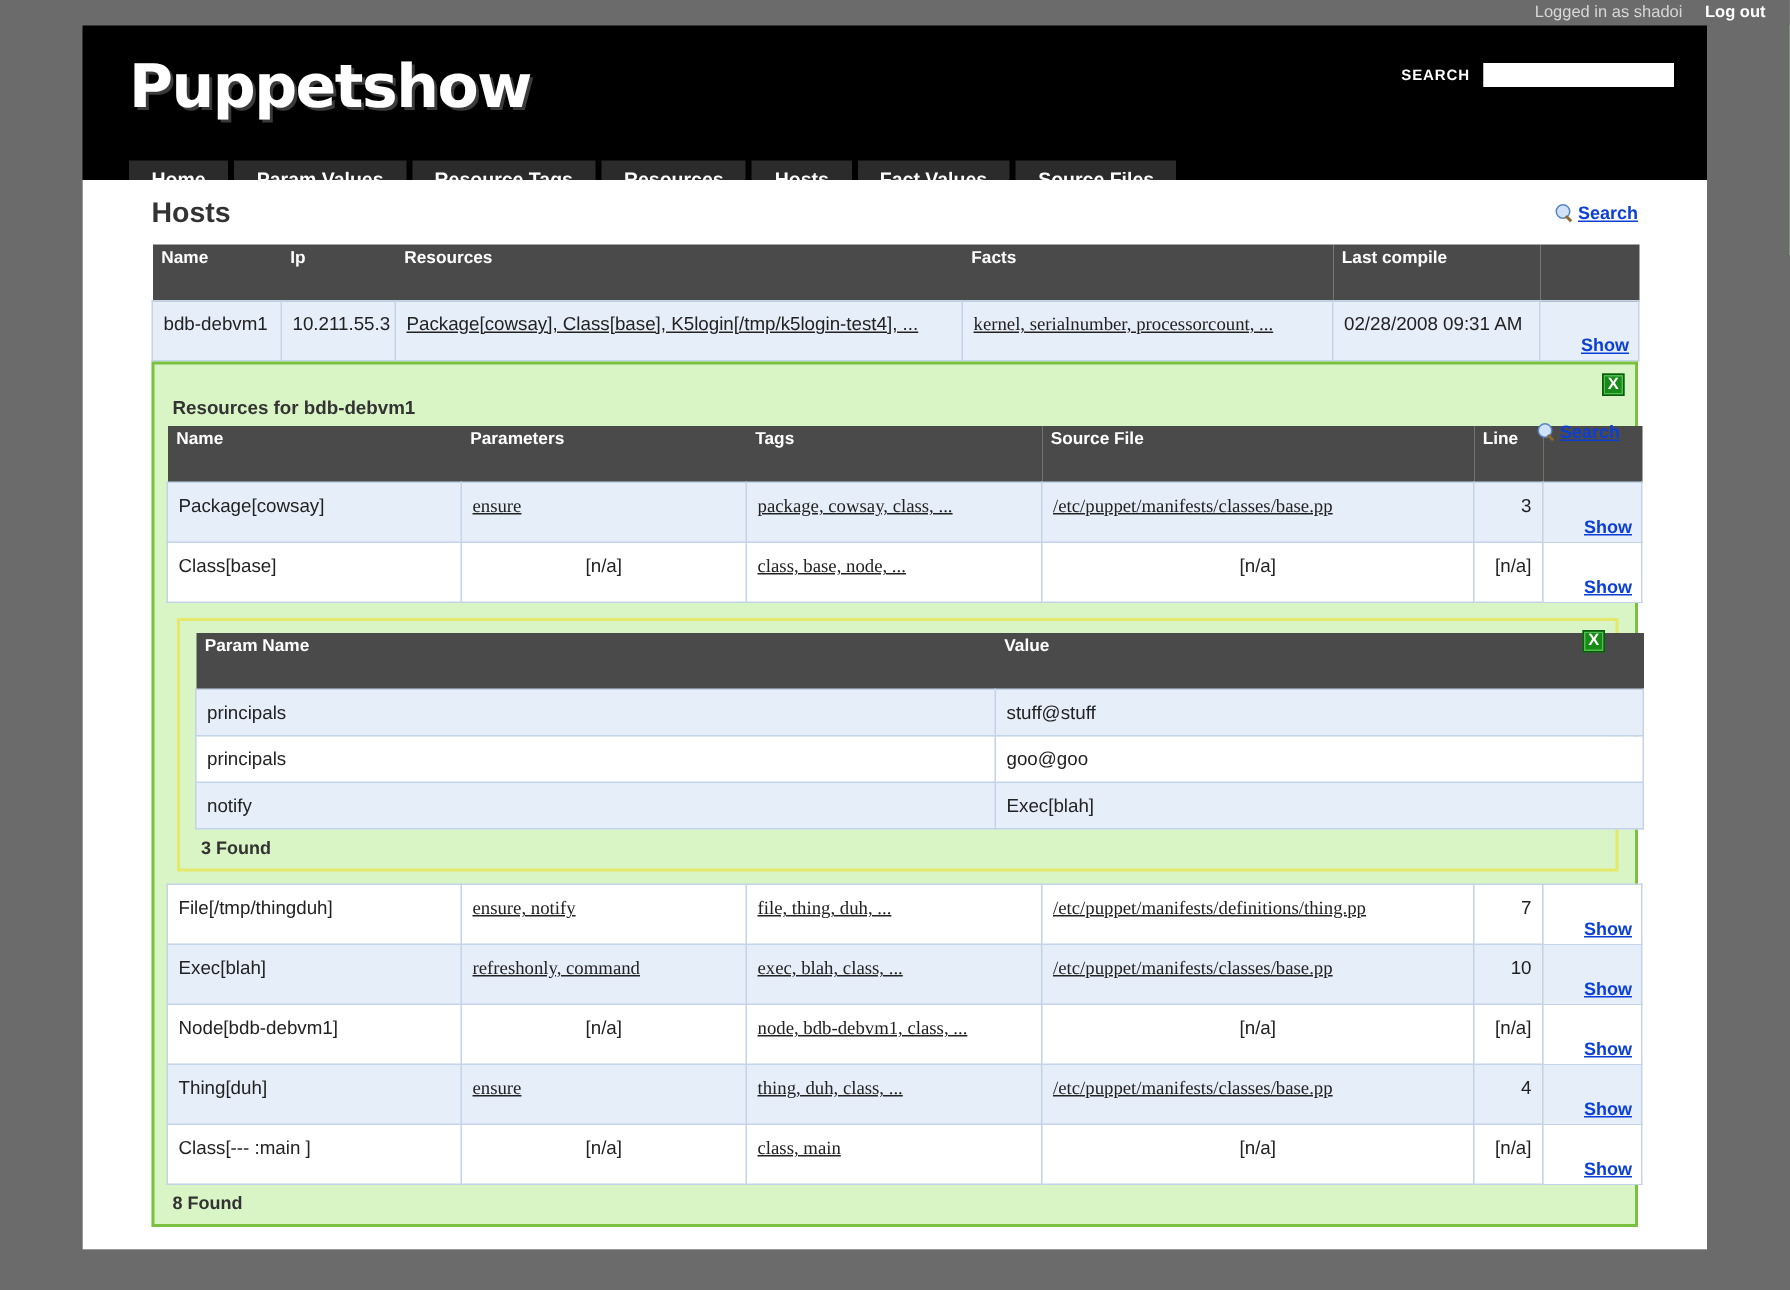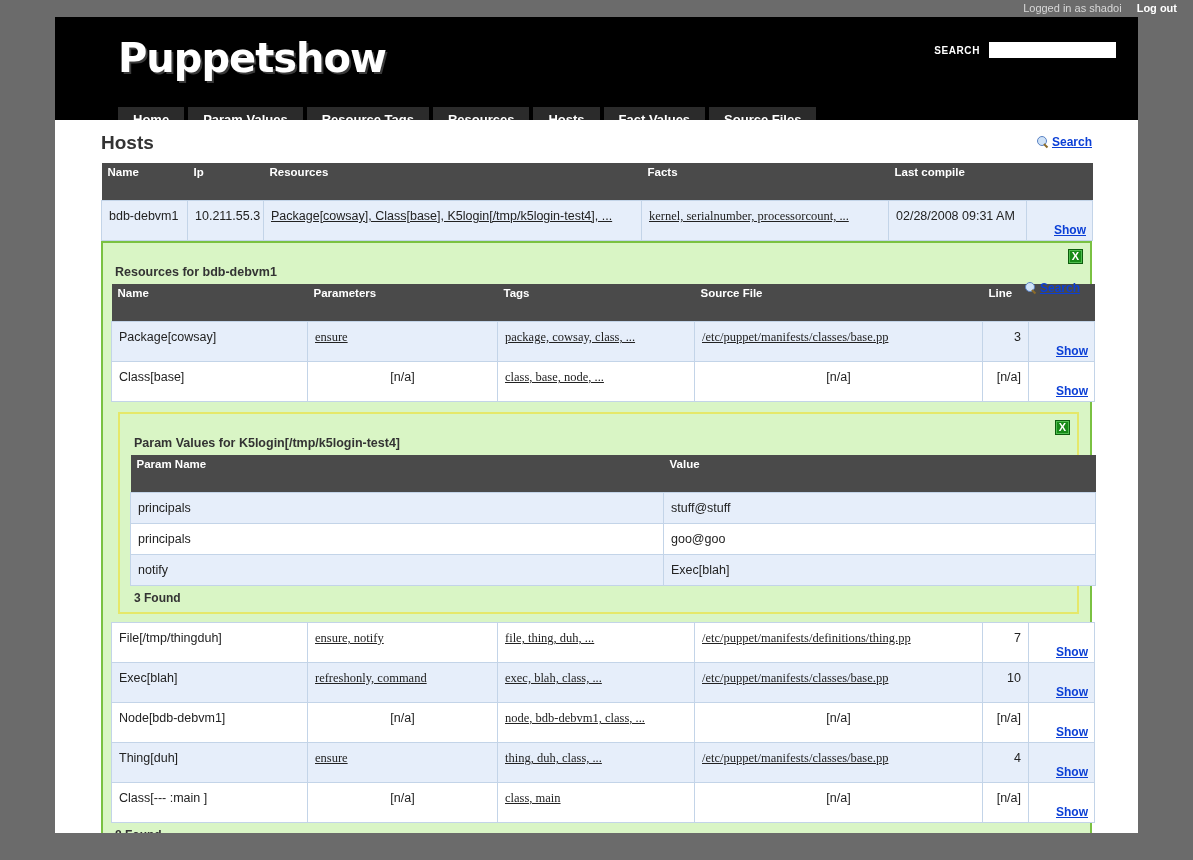--- a/index.html
+++ b/index.html
@@ -27,21 +27,21 @@
     text-decoration: none; cursor: pointer;
   }
 
   
   .frame {
     position: absolute; left: 55px; top: 17px;
     width: 1083px; height: 816px;
     background: #000000;
   }
 
-  .masthead { position: relative; height: 103px; margin-left: 32px; }
+  .masthead { position: relative; height: 103px; }
   .logo {
     position: absolute; left: 31px; top: 18px;
     color: #ffffff;
     font-size: 40px; font-weight: bold;
     letter-spacing: -1px;
     font-family: "DejaVu Sans", sans-serif;
     text-shadow: 2px 2px 0 #3a3a3a;
   }
   .searchbox {
     position: absolute; right: 22px; top: 25px;
@@ -322,21 +322,20 @@
             <td class="showcell">
               <span class="show-link">Show</span>
             </td>
           </tr>
 
         </tbody>
       </table>
 
       <div class="green-panel nested">
         <div class="closebtn">X</div>
-        <div class="panel-title">Param Values for K5login[/tmp/k5login-test4]</div>
 
         <table class="grid">
           <colgroup>
               <col style="width:533px">
               <col style="width:432px">
             </colgroup>
           <thead>
             <tr>
               <th>Param Name</th>
               <th>Value</th>

